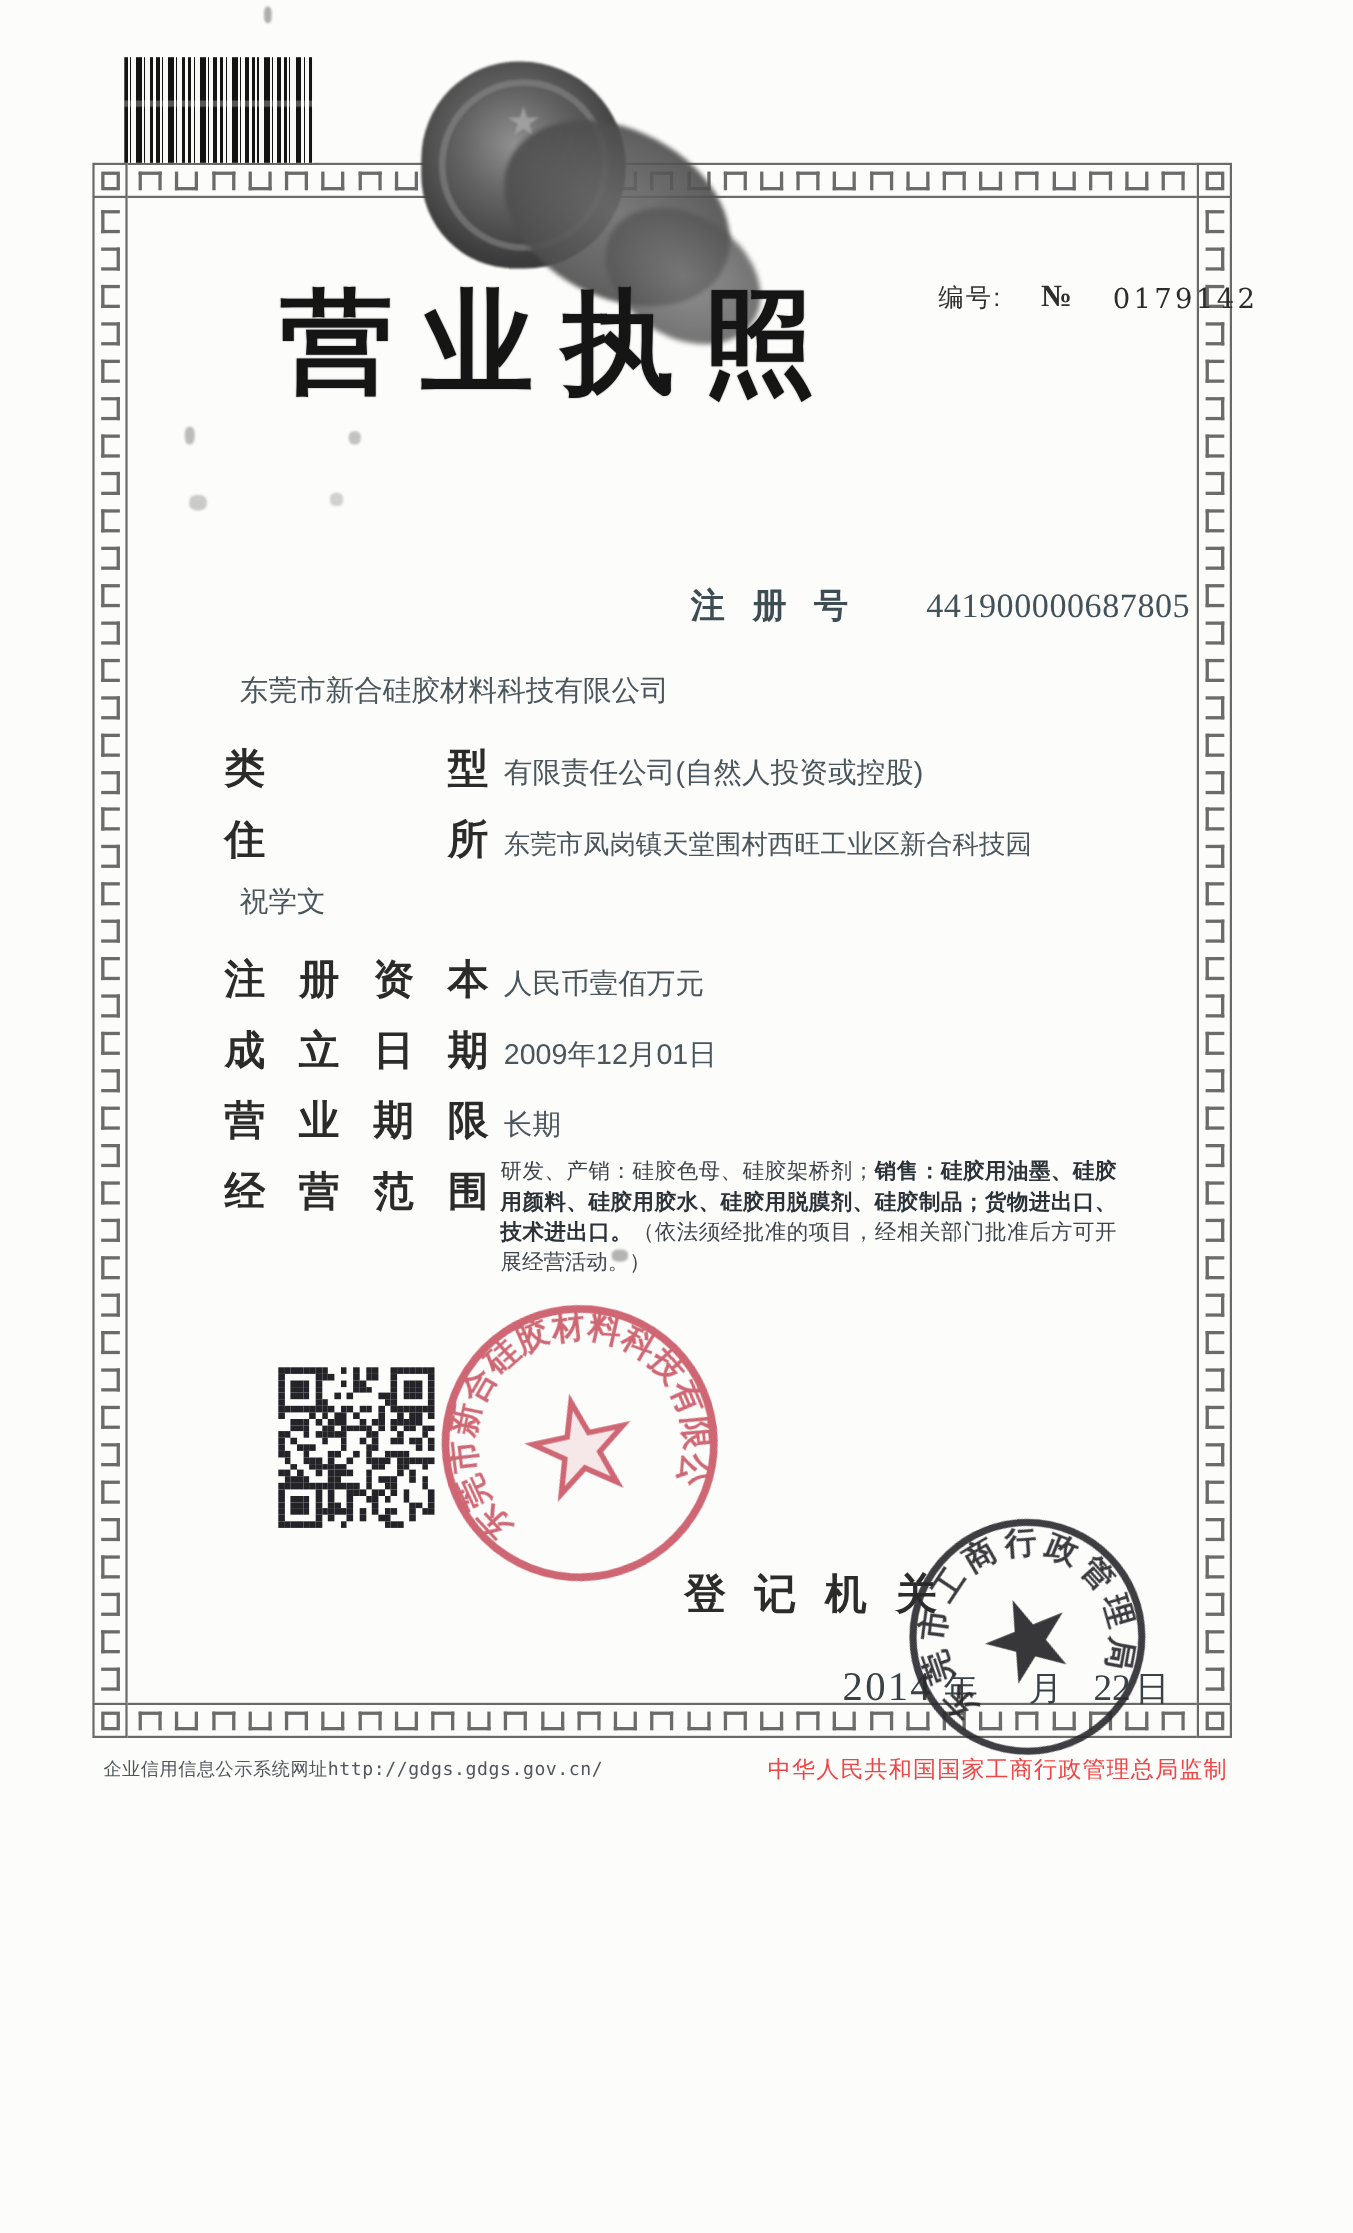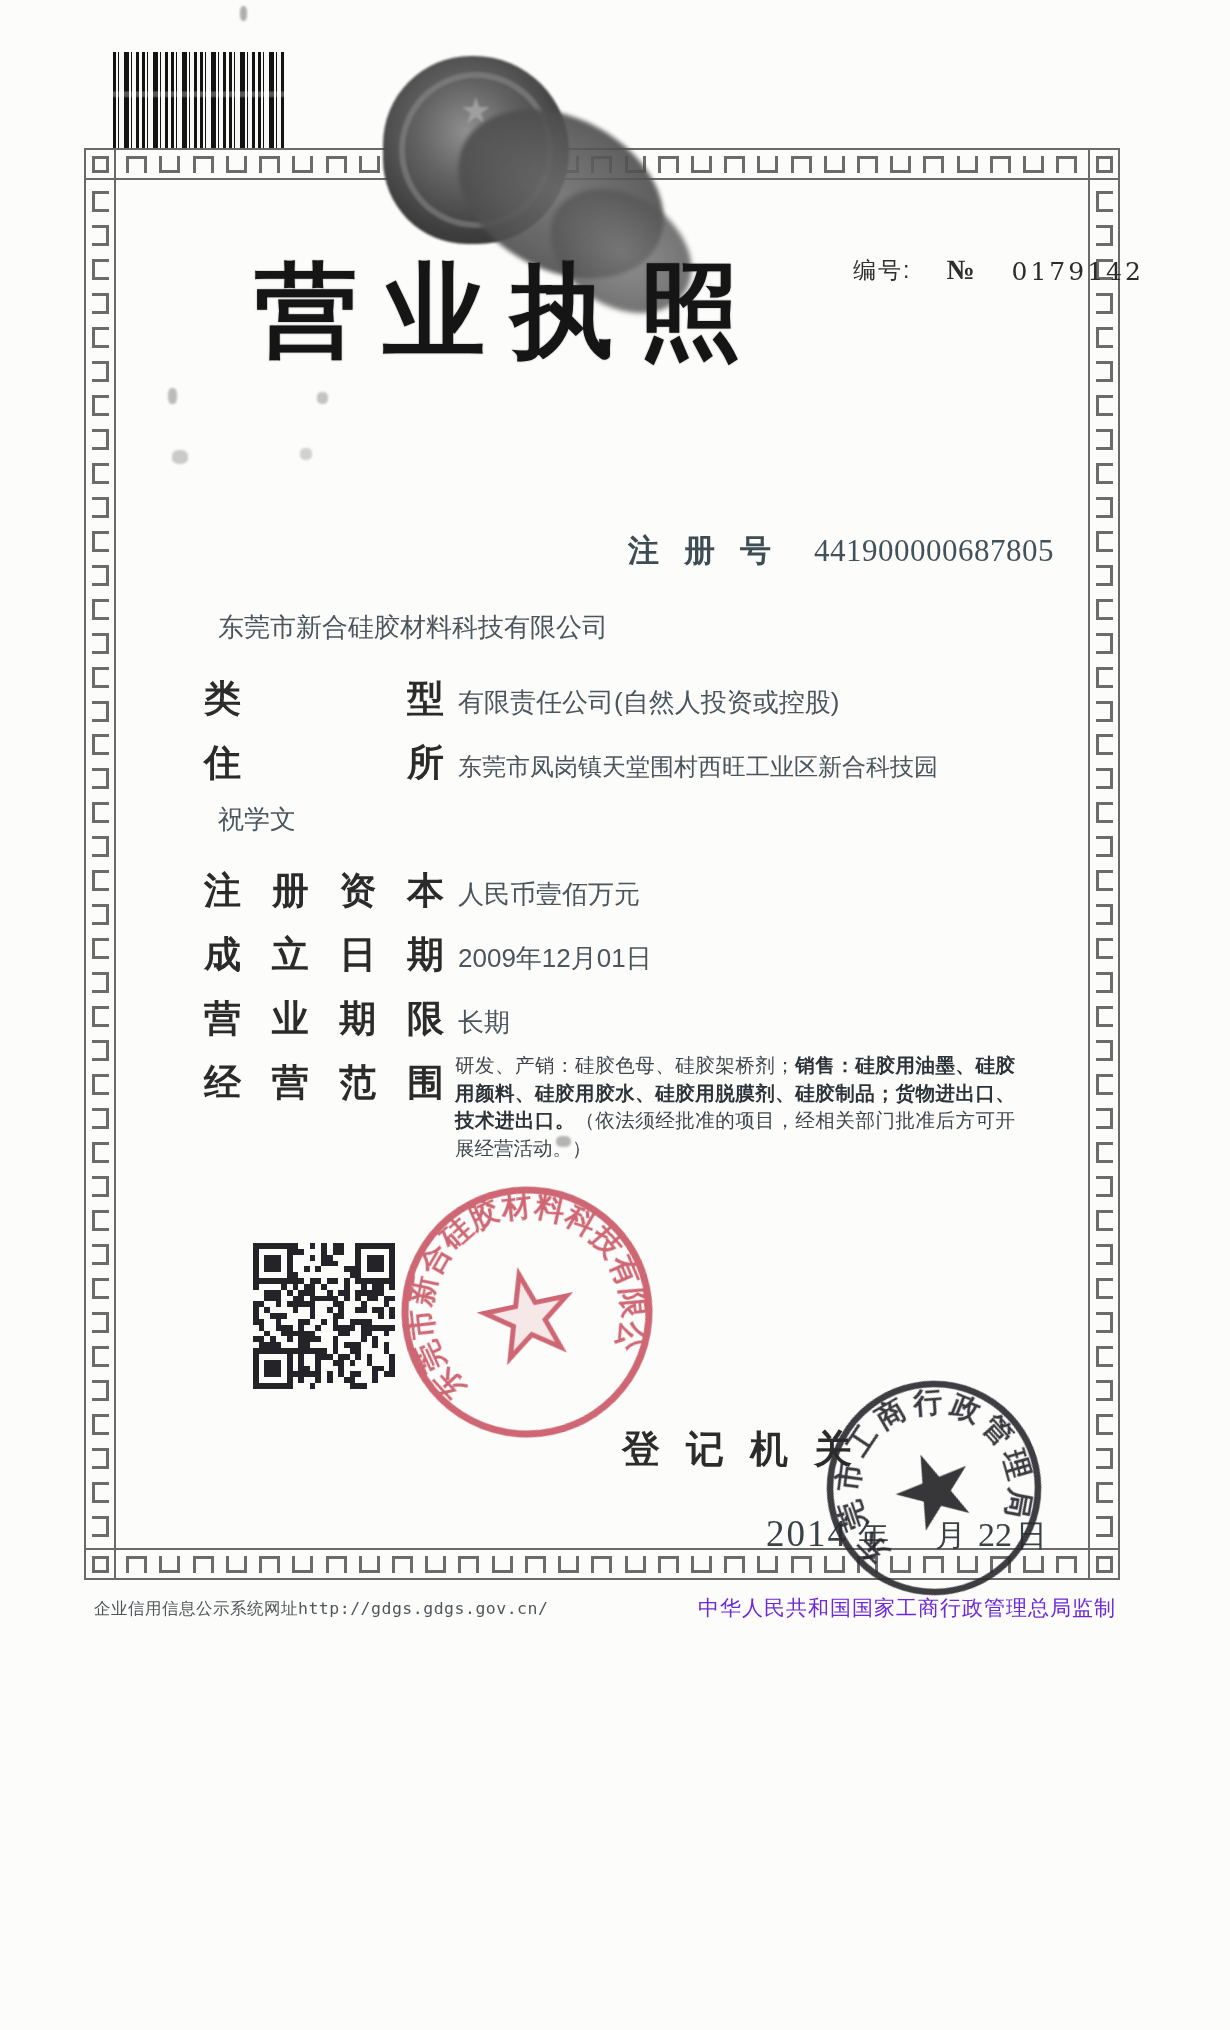--- a/index.html
+++ b/index.html
@@ -59,21 +59,21 @@
   .serial-line{left:853px;top:254px;display:flex;align-items:flex-end;z-index:4;color:#2f2f2f;gap:25px;}
   .serial-label{font-size:23px;letter-spacing:2px;}
   .serial-no-mark{font-family:"Liberation Serif", serif;font-weight:700;font-size:28px;margin:0 12px 0 10px;}
   .serial-number{font-family:"DejaVu Serif", serif;font-size:25px;letter-spacing:3px;color:#2c2c2c;}
 
   
   .license-title{left:228px;top:258px;z-index:4;font-size:102px;line-height:1.05;font-weight:900;
     letter-spacing:26px;color:#151515;white-space:nowrap;text-shadow:0 0 1.5px rgba(10,10,10,.55);margin-left:27px;}
 
   
-  .reg-line{left:628px;top:530px;display:flex;align-items:baseline;z-index:4;}
+  .reg-line{left:628px;top:530px;display:flex;align-items:baseline;z-index:4;gap:28px;}
   .reg-label{font-size:31px;font-weight:600;letter-spacing:25px;color:#3e4c54;}
   .reg-value{font-family:"Liberation Serif", serif;font-size:31px;color:#43525a;margin-left:18px;letter-spacing:.5px;}
 
   
   .field-row{left:204px;display:flex;align-items:baseline;z-index:4;}
   .field-label{width:240px;font-size:37px;font-weight:600;color:#2b2b2b;
     text-align:justify;text-align-last:justify;text-justify:inter-character;}
   .field-value{margin-left:14px;font-size:26px;color:#4a565c;white-space:nowrap;}
   .field-value.small{font-size:24px;}
 
@@ -89,27 +89,27 @@
   
   .company-seal{left:393px;top:1178px;z-index:6;transform:rotate(-12deg);opacity:.87;filter:blur(.3px);}
   .authority-seal{left:818px;top:1372px;z-index:6;transform:rotate(-22deg);opacity:.9;filter:blur(.3px);}
 
   
   .registrar-label{left:622px;top:1424px;z-index:4;font-size:38px;font-weight:600;letter-spacing:26px;color:#2c2c2c;white-space:nowrap;}
   .date-line{left:766px;top:1512px;z-index:4;display:flex;align-items:baseline;color:#3a4246;white-space:nowrap;}
   .date-year{font-family:"Liberation Serif", serif;font-size:37px;letter-spacing:2px;}
   .date-unit{font-size:31px;margin-left:10px;}
   .date-unit.month{margin-left:46px;}
-  .date-day{font-family:"Liberation Serif", serif;font-size:34px;margin-left:12px;}
+  .date-day{font-family:"Liberation Serif", serif;font-size:34px;margin-left:28px;}
   .date-unit.last{margin-left:4px;}
 
   
   .footer-left{left:94px;top:1598px;z-index:4;font-family:"DejaVu Sans Mono", monospace;
     font-size:16.5px;color:#50565a;letter-spacing:.5px;}
-  .footer-right{left:698px;top:1594px;z-index:4;font-size:21px;font-weight:500;color:#6d28d9;letter-spacing:1px;}
+  .footer-right{left:698px;top:1594px;z-index:4;font-size:21px;font-weight:500;color:#ef4444;letter-spacing:1px;}
 
   
   .speck{position:absolute;background:#6f6f6f;border-radius:40%;filter:blur(1px);z-index:5;}
 </style>
 </head>
 <body>
 
 <div class="abs cert-border">
   <div class="strip h top">
       <div class="bu hb ob"></div>

